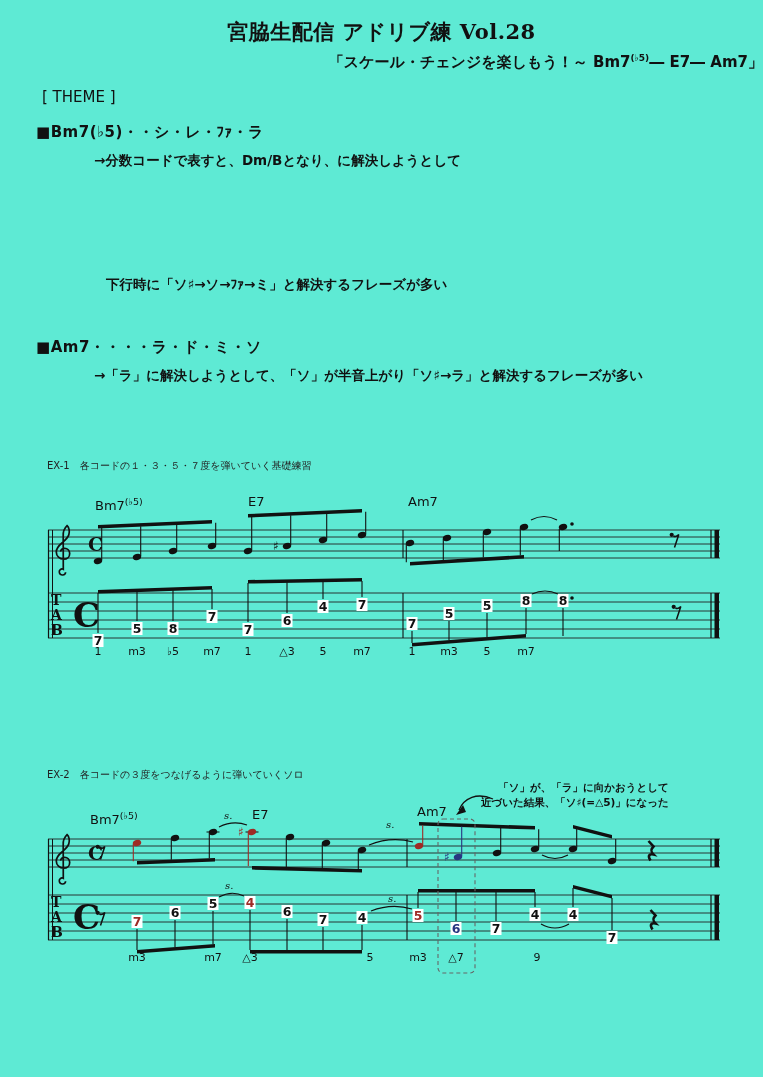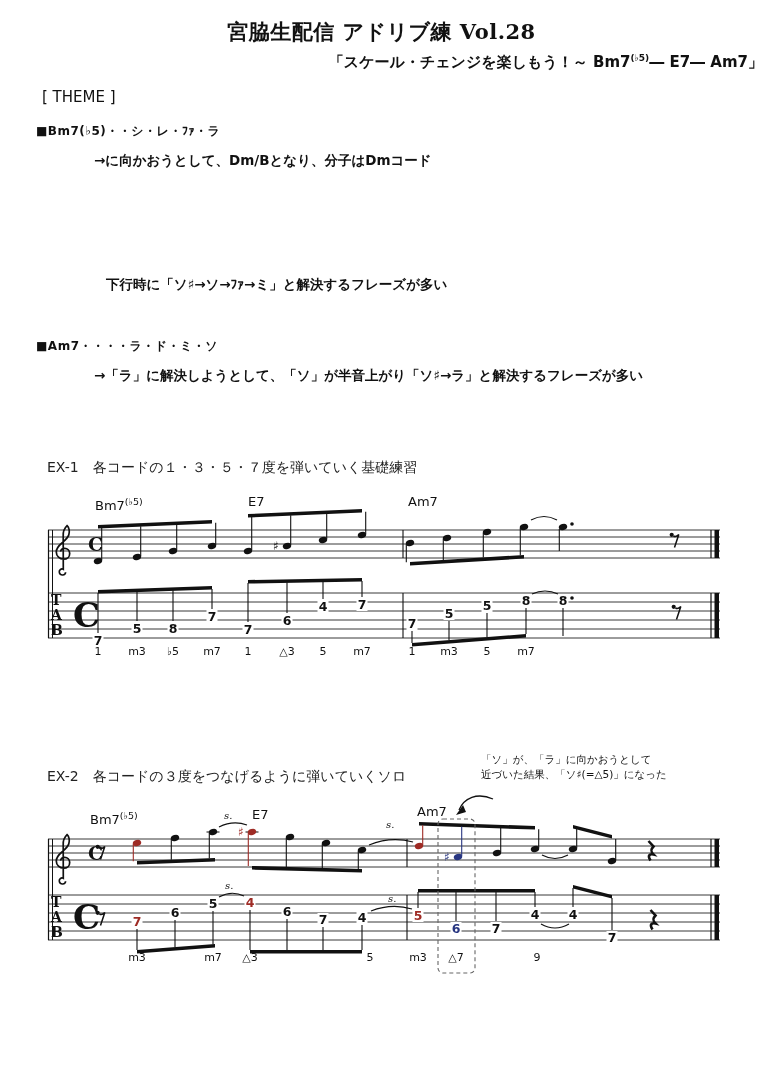--- a/index.html
+++ b/index.html
@@ -1,44 +1,44 @@
 <!DOCTYPE html>
 <html><head>
 <meta charset="utf-8">
 <style>
   html,body{margin:0;padding:0;background:#e8e8e8;}
-  .page{position:relative;width:763px;height:1077px;background:#ffffff;overflow:hidden;
+  .page{position:relative;width:763px;height:1077px;background:#5eead4;overflow:hidden;
         font-family:"DejaVu Sans","Liberation Sans",sans-serif;color:#111;}
   .title{position:absolute;left:0;top:18px;width:763px;text-align:center;
          font-family:"DejaVu Serif","Liberation Serif",serif;font-weight:bold;font-size:21px;letter-spacing:.5px;}
   .subtitle{position:absolute;left:0;top:53px;width:763px;text-align:right;
             font-weight:bold;font-size:15px;}
   .subtitle sup{font-size:9px;}
   .theme-label{position:absolute;left:42px;top:88px;font-size:15px;}
-  .sec-h{position:absolute;left:36px;font-size:12px;font-weight:bold;letter-spacing:.5px;}
+  .sec-h{position:absolute;left:36px;font-size:15px;font-weight:bold;letter-spacing:.5px;}
   .sec-l{position:absolute;font-size:13.5px;font-weight:bold;}
   .h1{top:123px}.s1a{left:94px;top:152px}.s1b{left:106px;top:171px}
   .h2{top:228px}.s2a{left:94px;top:257px}.s2b{left:106px;top:276px}
   .h3{top:338px}.s3a{left:94px;top:367px}
-  .ex-label{position:absolute;left:47px;font-size:14px;color:#222;}
+  .ex-label{position:absolute;left:47px;font-size:10px;color:#222;}
   .exl1{top:459px}.exl2{top:768px}
-  .annot{position:absolute;left:481px;top:752px;font-size:10.5px;font-weight:normal;line-height:15px;color:#111;}
+  .annot{position:absolute;left:481px;top:780px;font-size:10.5px;font-weight:bold;line-height:15px;color:#111;text-align:right;}
   svg.notation{position:absolute;left:0;top:0;pointer-events:none;}
 </style>
 </head>
 <body>
 
 <div class="page">
   <div class="title">宮脇生配信 アドリブ練 Vol.28</div>
   <div class="subtitle"><span>「スケール・チェンジを楽しもう！～ Bm7</span><sup>(♭5)</sup><span>― E7― Am7」</span></div>
 
   <div class="theme-label">[ THEME ]</div>
 
   <div class="sec-h h1">■Bm7(♭5)・・シ・レ・ﾌｧ・ラ</div>
-  <div class="sec-l s1a">→に向かおうとして、Dm/Bとなり、分子はDmコード</div>
+  <div class="sec-l s1a">→分数コードで表すと、Dm/Bとなり、に解決しようとして</div>
 
   <div class="sec-l s2b">下行時に「ソ♯→ソ→ﾌｧ→ミ」と解決するフレーズが多い</div>
 
   <div class="sec-h h3">■Am7・・・・ラ・ド・ミ・ソ</div>
   <div class="sec-l s3a">→「ラ」に解決しようとして、「ソ」が半音上がり「ソ♯→ラ」と解決するフレーズが多い</div>
 
   <div class="ex-label exl1">EX-1　各コードの１・３・５・７度を弾いていく基礎練習</div>
   <div class="ex-label exl2">EX-2　各コードの３度をつなげるように弾いていくソロ</div>
 
   <div class="annot">

